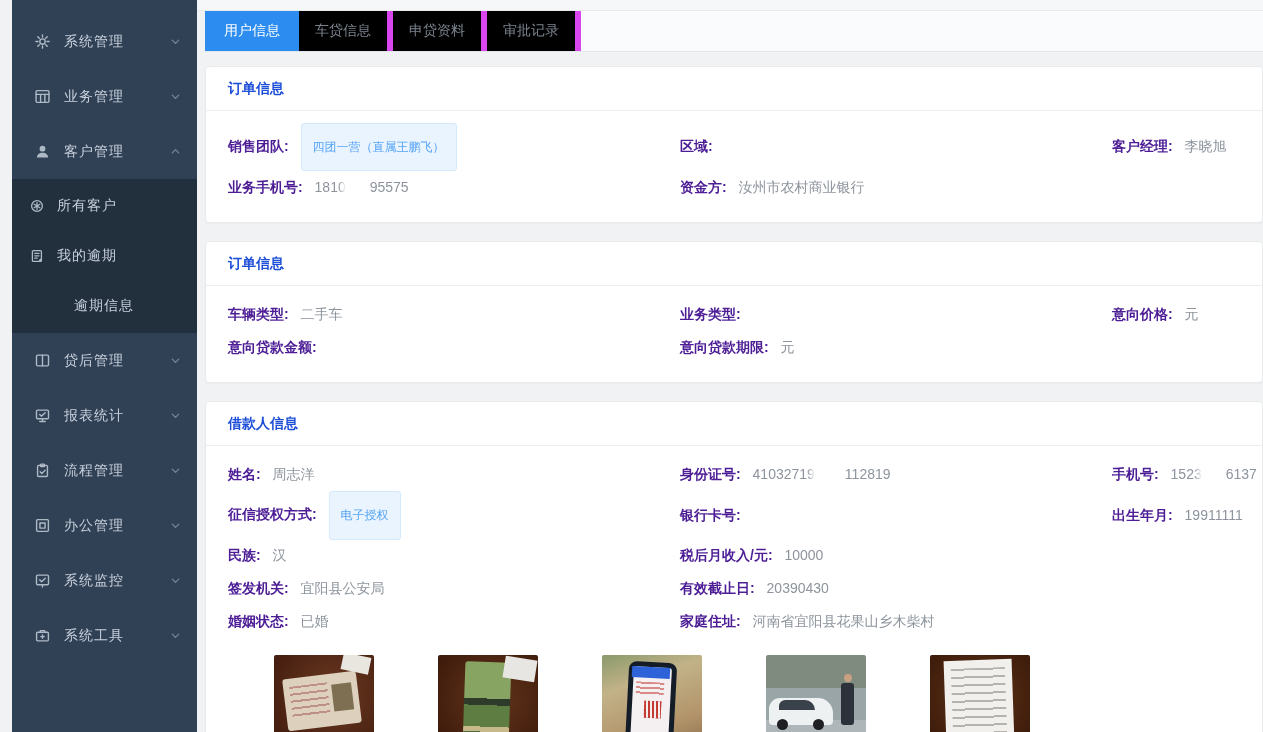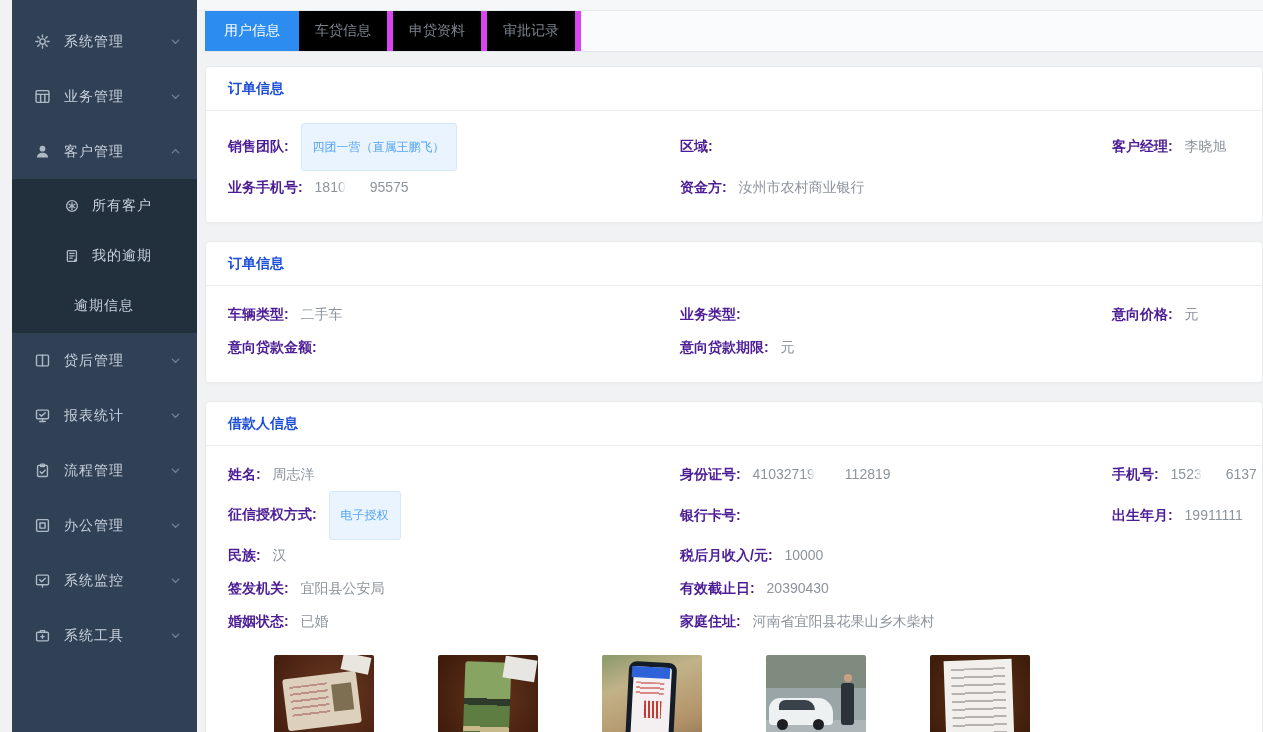--- a/index.html
+++ b/index.html
@@ -12,21 +12,21 @@
   .sidebar-inner { padding-top:14px; }
   .s-item { height:55px; display:flex; align-items:center; padding:0 16px 0 22px;
     color:#c8d0dc; font-size:14px; cursor:pointer; }
   .s-ico { width:16px; height:16px; margin-right:14px; display:flex; align-items:center; justify-content:center; }
   .s-ico svg { stroke:#aeb9c6; fill:none; stroke-width:1.3; stroke-linecap:round; stroke-linejoin:round; }
   .s-ico svg .fill { fill:#aeb9c6; stroke:none; }
   .s-label { flex:1; letter-spacing:1px; }
   .s-arrow { display:flex; opacity:.75; }
   .s-arrow svg { stroke:#8f9bab; fill:none; stroke-width:1.4; stroke-linecap:round; }
   .submenu { background:#22303e; padding:2px 0; }
-  .submenu .s-item { height:50px; padding-left:52px; }
+  .submenu .s-item { height:50px; padding-left:17px; }
   .submenu .s-item.deep { padding-left:62px; }
   .submenu .s-ico { margin-right:12px; }
 
   
   .main { position:absolute; left:185px; right:0; top:0; bottom:0; background:#f1f2f4; }
   .topstrip { height:11px; background:#f6f7f8; border-bottom:1px solid #e9eaec; }
 
   .tabs { margin-left:20px; height:41px; display:flex; background:#fafbfc; border-bottom:1px solid #e2e5e9; }
   .tab { width:94px; display:flex; align-items:center; justify-content:center;
     font-size:14px; color:#7b838e; border-right:6px solid #d946ef; cursor:pointer; background:#000000; }

